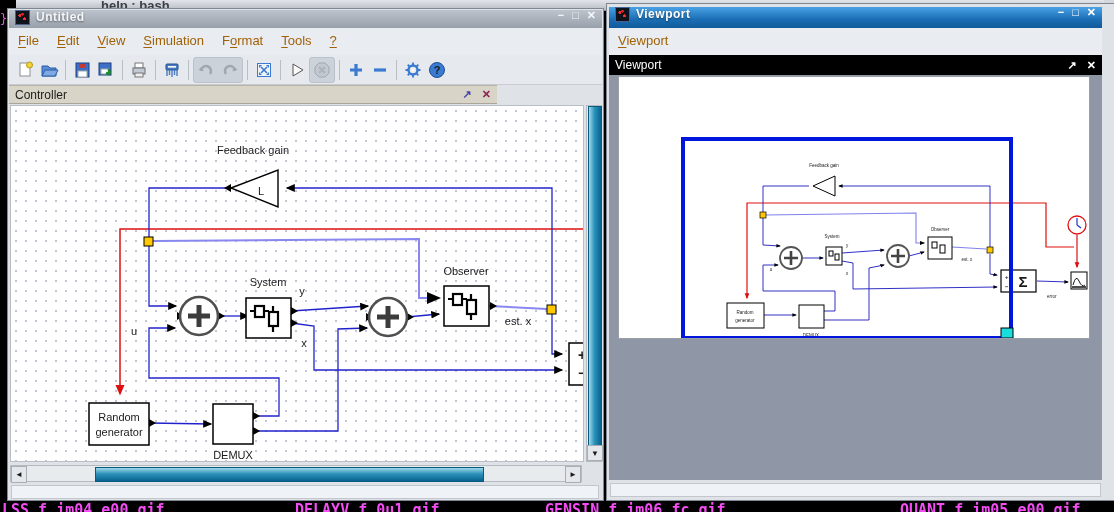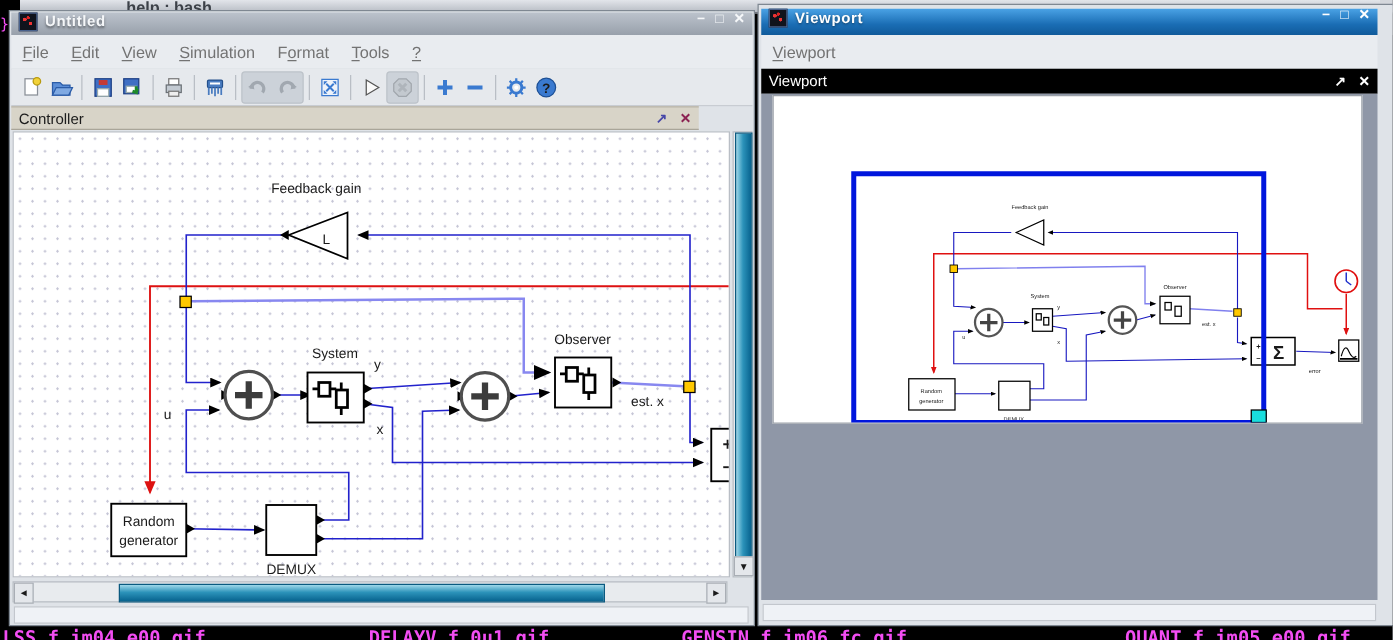--- a/index.html
+++ b/index.html
@@ -21,35 +21,35 @@
   .window{box-shadow:0 0 0 1px #7f8892;background:#dfe3e8;}
   .titlebar{display:flex;align-items:flex-start;gap:6px;padding:0 6px;box-sizing:border-box;}
   .titlebar .ttl{font-weight:bold;font-size:12px;letter-spacing:.5px;text-shadow:0 1px 2px rgba(0,0,0,.45);}
   .tb-btns{margin-left:auto;display:flex;gap:8px;}
   .tb-btn{font-size:11px;font-weight:bold;line-height:1;cursor:default;}
   .appicon{width:13px;height:13px;border:1px solid #49628d;background:
      radial-gradient(circle at 30% 35%,#e33 0 1.4px,transparent 1.6px),
      radial-gradient(circle at 65% 60%,#e33 0 1.3px,transparent 1.5px),
      radial-gradient(circle at 50% 25%,#d22 0 1.2px,transparent 1.4px),
      #10131c;}
-  .menubar{display:flex;align-items:center;background:#e9ecf0;border-bottom:1px solid #c8ccd2;
-     font-size:13px;color:#737373;}
+  .menubar{display:flex;background:#e9ecf0;border-bottom:1px solid #c8ccd2;
+     font-size:13px;color:#a16207;}
   .menubar .mi{padding:0 9px;line-height:26px;}
   
   #win-editor{left:8px;top:9px;width:595px;height:491px;}
   #ed-titlebar{left:1px;top:1px;width:593px;height:18px;
      background:linear-gradient(#bcc3cc,#98a0ab);color:#f5f7f9;}
   #ed-menubar{left:1px;top:19px;width:593px;height:27px;}
   #ed-toolbar{left:1px;top:46px;width:593px;height:30px;background:#e6e9ed;
      border-bottom:1px solid #c8ccd2;display:flex;align-items:center;padding:0 4px;box-sizing:border-box;}
   .tbtn{width:24px;height:24px;display:flex;align-items:center;justify-content:center;}
   .tsep{width:1px;height:20px;background:#b9bec5;margin:0 4px;}
   .tgroup{display:flex;background:#ccd2d9;border-radius:3px;border:1px solid #bcc2c9;}
   .dis{opacity:.85;}
-  #ed-panelbar{left:1px;top:76px;width:550px;height:19px;background:#d8d4c8;
+  #ed-panelbar{left:1px;top:76px;width:488px;height:19px;background:#d8d4c8;
      border-top:1px solid #b7b3a7;border-bottom:1px solid #a9a599;display:flex;align-items:center;
      font-size:12px;color:#1c1c1c;padding:2px 6px;box-sizing:border-box;}
   .panel-icons{margin-left:auto;display:flex;gap:10px;font-size:11px;font-weight:bold;}
   #ed-canvas{left:2px;top:96px;width:574px;height:357px;background:#fff;
      background-image:radial-gradient(#c6c6d6 1px,transparent 1.1px);background-size:10px 10px;
      border:1px solid #b9bec5;box-sizing:border-box;overflow:hidden;}
   
   .vscroll{left:578px;top:96px;width:16px;height:357px;background:#e8ebee;border:1px solid #b6bbc2;box-sizing:border-box;}
   .vthumb{position:absolute;left:1px;top:0;width:12px;height:341px;
      background:linear-gradient(to right,#9ed8ea,#2c93ba 45%,#07628e);border:1px solid #0a5a80;}

